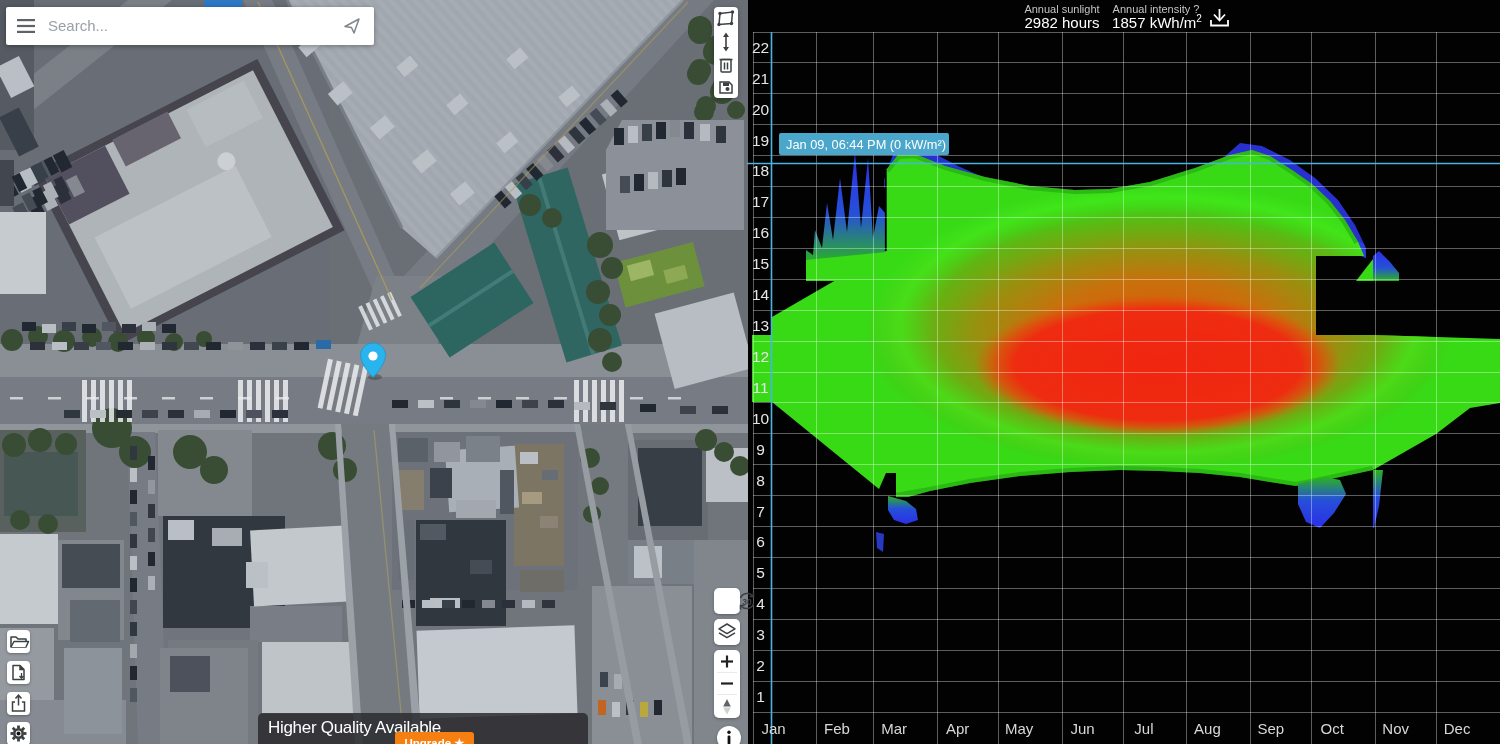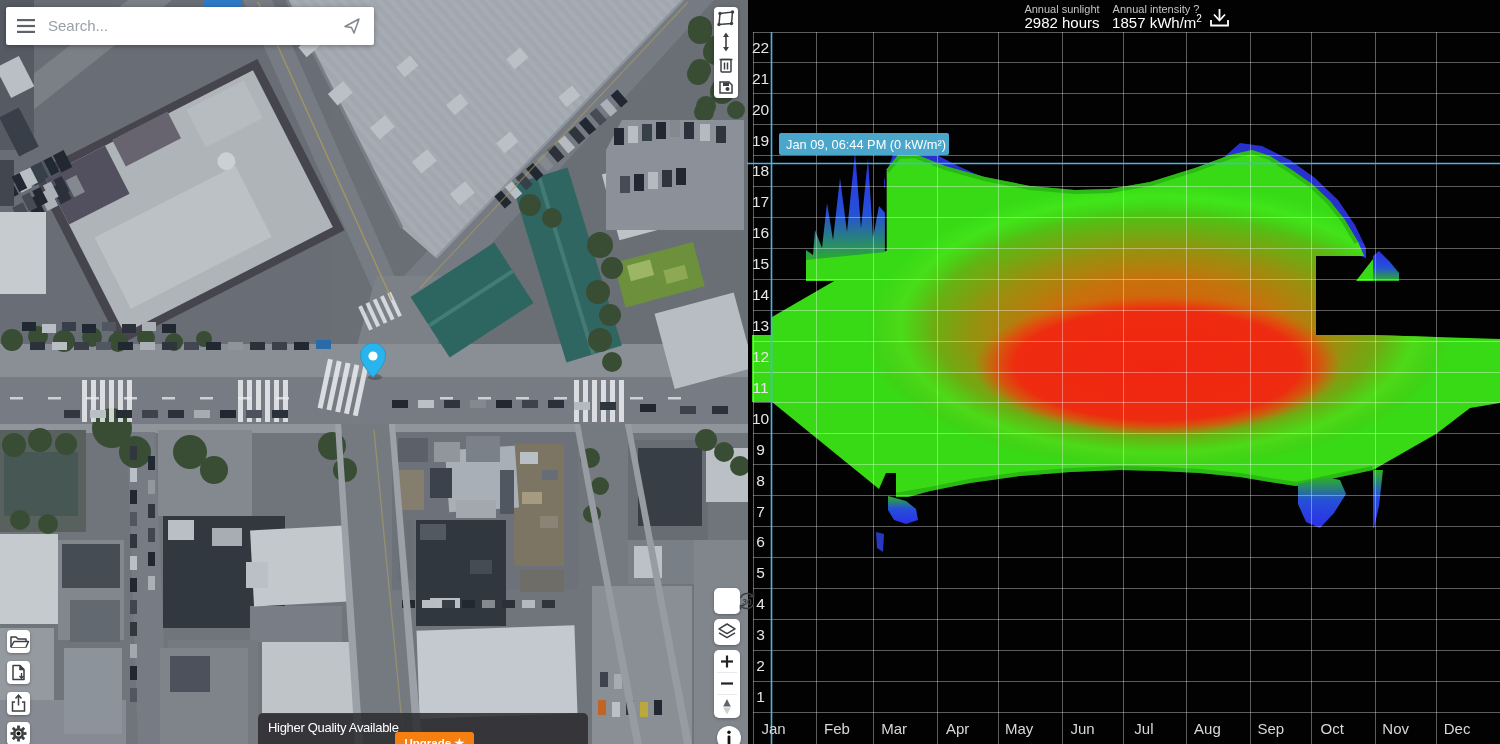--- a/index.html
+++ b/index.html
@@ -678,16 +678,16 @@
     <path d="M13,64.5 L9.2,57.5 L16.8,57.5 Z" fill="#cdcfd2"></path>
   </svg>
 </div>
 <div class="ov" style="left:717px;top:726px;width:24px;height:24px;background:#fff;border-radius:50%;box-shadow:0 1px 3px rgba(0,0,0,0.3);">
   <svg width="24" height="24" viewBox="0 0 24 24">
     <rect x="10.6" y="9.5" width="2.8" height="9" rx="1.2" fill="#111"></rect>
     <circle cx="12" cy="6.3" r="1.7" fill="#111"></circle>
   </svg>
 </div>
 <div class="ov" style="left:258px;top:713px;width:330px;height:31px;background:rgba(43,44,47,0.85);border-radius:5px 5px 0 0;">
-  <span style="position:absolute;left:10px;top:0;line-height:30px;font-size:13px;letter-spacing:-0.3px;color:#fff;">Higher Quality Available</span>
+  <span style="position:absolute;left:10px;top:0;line-height:30px;font-size:17px;letter-spacing:-0.3px;color:#fff;">Higher Quality Available</span>
   <span style="position:absolute;left:137px;top:19px;width:79px;height:22px;line-height:22px;text-align:center;background:#f57f10;border-radius:3px;color:#fff;font-weight:bold;font-size:11.5px;">Upgrade ★</span>
 </div>
 </div>
 
 </body></html>

